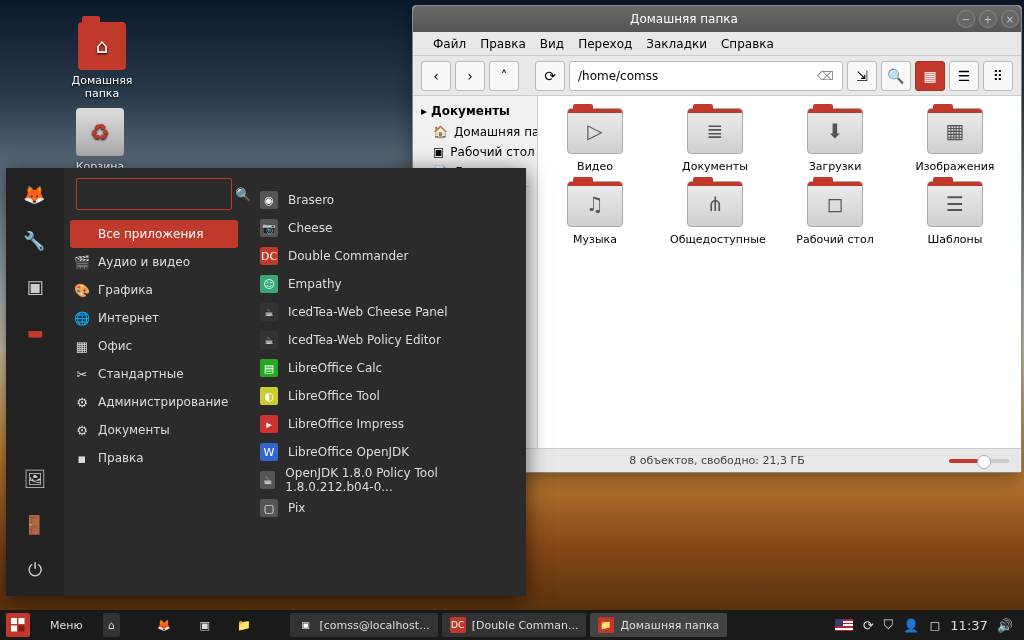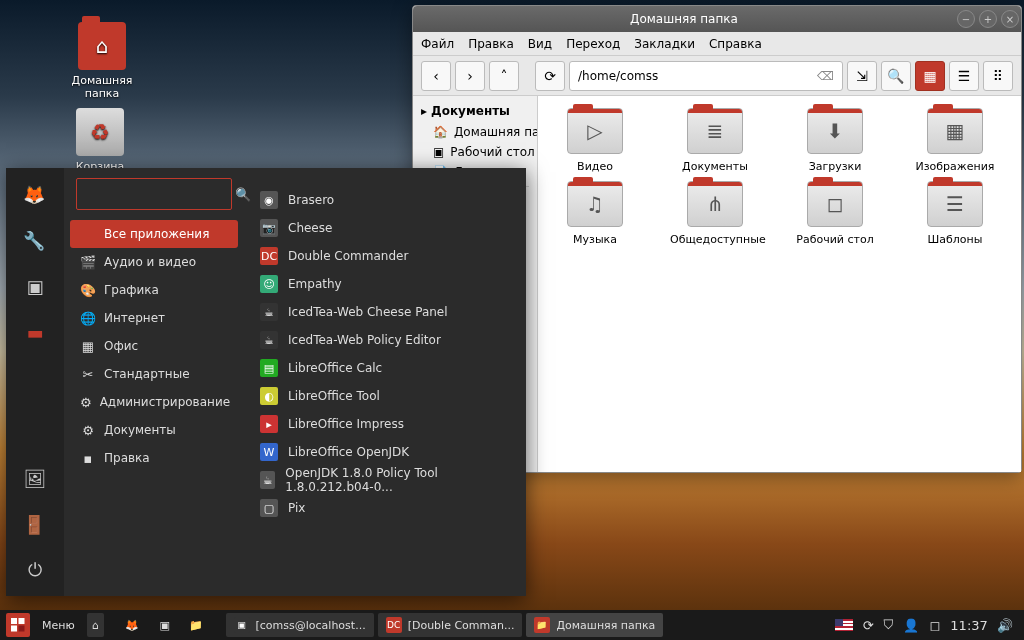--- a/index.html
+++ b/index.html
@@ -12,21 +12,21 @@
 .folder { background:#c0392b; position:relative; }
 .folder::before { content:""; position:absolute; top:-6px; left:4px; width:18px; height:6px; background:#c0392b; border-radius:2px 2px 0 0; }
 .trash { background:linear-gradient(#ddd,#aaa); border-radius:4px 4px 8px 8px; position:relative; }
 .trash::before { content:"♻"; color:#c0392b; font-size:22px; }
 
 
 .fm { position:absolute; left:412px; top:5px; width:610px; height:468px; background:#f5f5f5; border:1px solid #888; border-radius:4px; box-shadow:0 4px 20px rgba(0,0,0,.4); display:flex; flex-direction:column; }
 .fm-title { height:26px; background:linear-gradient(#6a6a6a,#555); color:#fff; display:flex; align-items:center; font-size:12px; border-radius:4px 4px 0 0; }
 .fm-title span { flex:1; text-align:center; }
 .wbtn { width:18px; height:18px; margin:0 2px; border:1px solid #888; border-radius:50%; background:#666; color:#ccc; font-size:10px; display:flex; align-items:center; justify-content:center; cursor:pointer; }
-.fm-menu { height:24px; background:#e8e8e8; border-bottom:1px solid #ccc; display:flex; align-items:center; font-size:12px; padding:0 8px; gap:14px; }
+.fm-menu { height:24px; background:#e8e8e8; border-bottom:1px solid #ccc; display:flex; align-items:center; font-size:12px; padding:0 20px; gap:14px; }
 .fm-tool { height:40px; background:#e8e8e8; border-bottom:1px solid #ccc; display:flex; align-items:center; padding:0 8px; gap:4px; }
 .tbtn { width:30px; height:30px; border:1px solid #bbb; border-radius:3px; background:#f8f8f8; display:flex; align-items:center; justify-content:center; font-size:14px; cursor:pointer; }
 .tbtn.on { background:#c0392b; color:#fff; border-color:#a03020; }
 .path { flex:1; height:30px; border:1px solid #bbb; border-radius:3px; background:#fff; display:flex; align-items:center; padding:0 8px; font-size:12px; }
 .path .clr { margin-left:auto; color:#888; cursor:pointer; }
 .fm-body { flex:1; display:flex; overflow:hidden; }
 .fm-side { width:125px; background:#f0f0f0; border-right:1px solid #ccc; font-size:12px; padding:6px 0; overflow:hidden; }
 .fm-side .hdr { font-weight:bold; padding:2px 8px 4px; display:flex; align-items:center; gap:4px; }
 .fm-side .it { padding:3px 8px 3px 20px; display:flex; align-items:center; gap:6px; cursor:pointer; white-space:nowrap; overflow:hidden; }
 .fm-side .sep { height:1px; background:#ccc; margin:4px 8px; }
@@ -42,29 +42,29 @@
 .fm-stat .sld::after { content:""; position:absolute; left:28px; top:-4px; width:12px; height:12px; background:#fff; border:1px solid #aaa; border-radius:50%; }
 
 
 .menu { position:absolute; left:6px; top:168px; width:520px; height:428px; background:#2b2b2b; box-shadow:0 4px 20px rgba(0,0,0,.6); display:flex; }
 .menu-fav { width:58px; background:#222; display:flex; flex-direction:column; align-items:center; padding:12px 0; gap:18px; }
 .menu-fav .fi { width:28px; height:28px; display:flex; align-items:center; justify-content:center; font-size:18px; color:#ccc; cursor:pointer; }
 .menu-cat { width:180px; padding:10px 6px; }
 .menu-search { margin:0 6px 10px; height:32px; border:1px solid #c0392b; border-radius:2px; display:flex; align-items:center; padding:0 8px; }
 .menu-search input { flex:1; background:transparent; border:none; outline:none; color:#fff; font-size:12px; }
 .menu-search .si { color:#aaa; font-size:13px; }
-.cat { height:28px; display:flex; align-items:center; gap:8px; padding:0 10px; color:#ddd; font-size:12px; cursor:pointer; border-radius:3px; }
+.cat { height:28px; display:flex; align-items:center; gap:8px; padding:0 4px; color:#ddd; font-size:12px; cursor:pointer; border-radius:3px; }
 .cat.sel { background:#c0392b; color:#fff; }
 .cat .ci { width:16px; height:16px; display:inline-flex; align-items:center; justify-content:center; font-size:13px; }
 .menu-apps { flex:1; padding:18px 6px 10px; overflow:hidden; }
 .app { height:28px; display:flex; align-items:center; gap:10px; padding:0 10px; color:#ddd; font-size:12px; cursor:pointer; }
 .app .ai { width:18px; height:18px; border-radius:2px; display:inline-flex; align-items:center; justify-content:center; font-size:11px; }
 
 
-.taskbar { position:absolute; left:0; bottom:0; width:100%; height:30px; background:#1a1a1a; display:flex; align-items:center; padding:0 6px; gap:4px; color:#ddd; font-size:11px; }
+.taskbar { position:absolute; left:0; bottom:0; width:100%; height:30px; background:#1a1a1a; display:flex; align-items:center; padding:0 6px; gap:12px; color:#ddd; font-size:11px; }
 .tb-btn { height:24px; padding:0 8px; display:flex; align-items:center; gap:6px; cursor:pointer; border-radius:2px; }
 .tb-btn.menu-btn { background:#c0392b; padding:0; width:24px; justify-content:center;}
 .tb-task { height:24px; min-width:130px; max-width:150px; padding:0 8px; display:flex; align-items:center; gap:6px; background:#333; border-radius:2px; cursor:pointer; overflow:hidden; white-space:nowrap;}
 .tb-task.act { background:#444; }
 .tb-tray { margin-left:auto; display:flex; align-items:center; gap:10px; padding-right:4px;}
 .tb-tray .ti { font-size:13px; cursor:pointer;}
 .flag { width:18px; height:12px; background:linear-gradient(#b22234 0 15%,#fff 15% 30%,#b22234 30% 45%,#fff 45% 60%,#b22234 60% 75%,#fff 75% 90%,#b22234 90%); position:relative;}
 .flag::before{content:"";position:absolute;width:8px;height:7px;background:#3c3b6e;}
 svg { display:block; }
 </style>
@@ -161,20 +161,24 @@
         <div class="ficon">
           <div class="fic">◻</div>
           <div>Рабочий стол</div>
         </div>
         <div class="ficon">
           <div class="fic">☰</div>
           <div>Шаблоны</div>
         </div>
       </div>
   </div>
+  <div class="fm-stat">
+    <span>8 объектов, свободно: 21,3 ГБ</span>
+    <div class="sld"></div>
+  </div>
 </div>
 
 <div class="menu">
   <div class="menu-fav">
     <div class="fi" style="color:#e66a0a">🦊</div>
     <div class="fi">🔧</div>
     <div class="fi">▣</div>
     <div class="fi" style="color:#c0392b">▬</div>
     <div style="flex:1"></div>
     <div class="fi">🖼</div>

